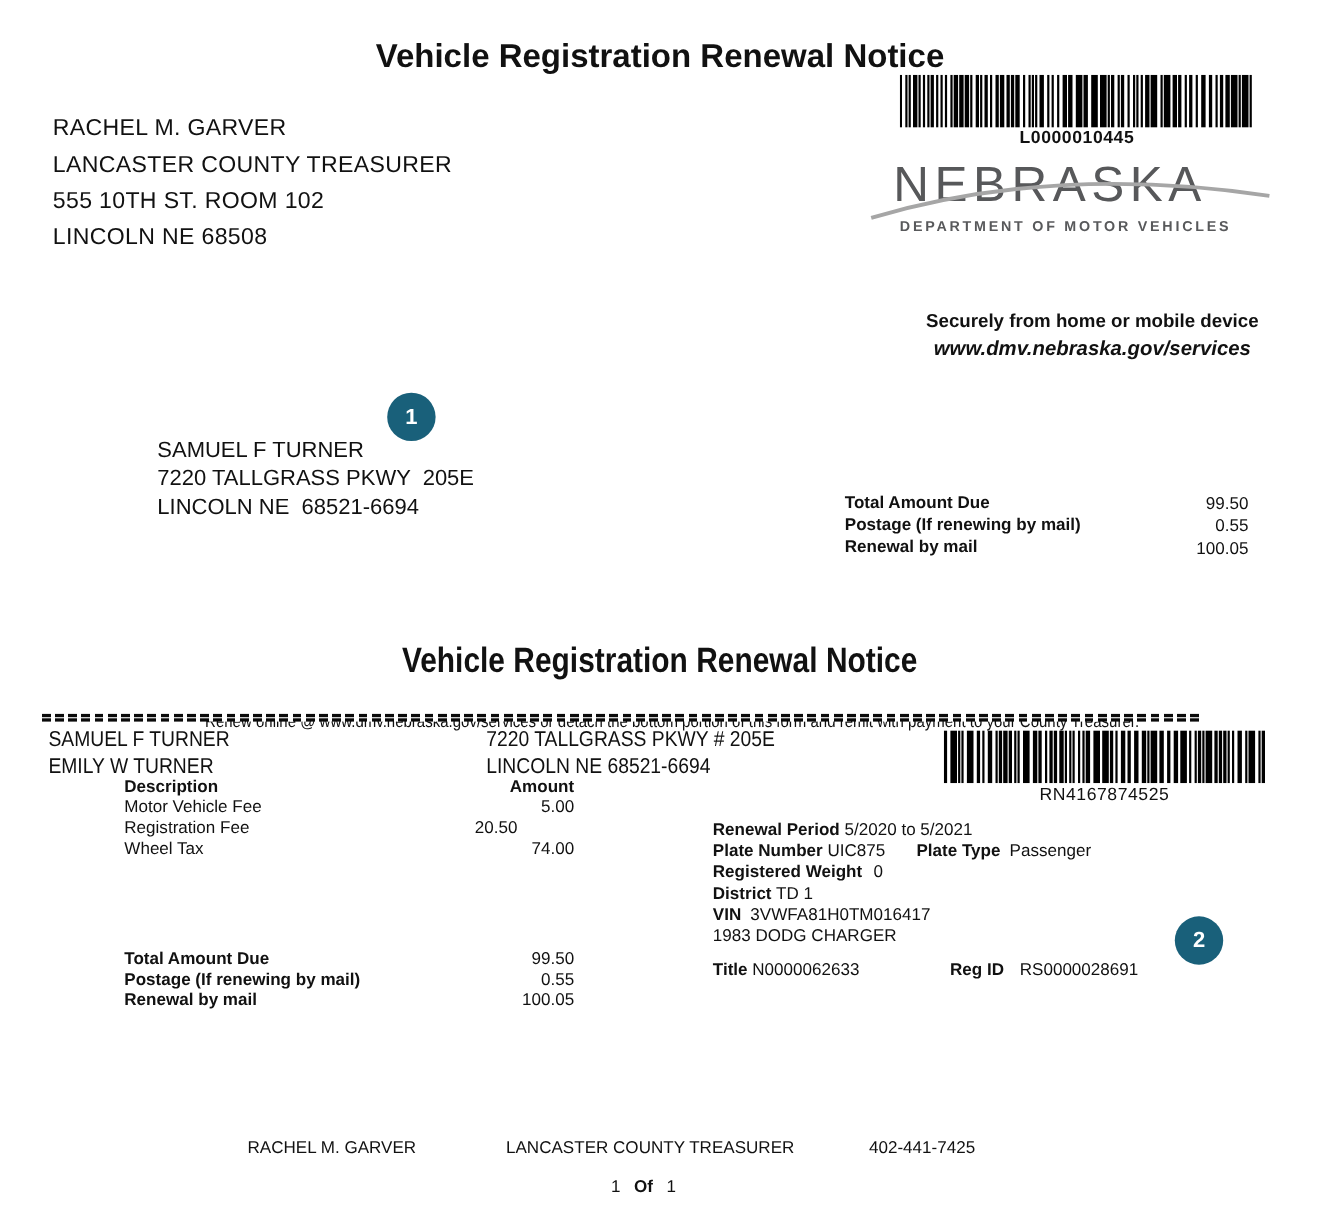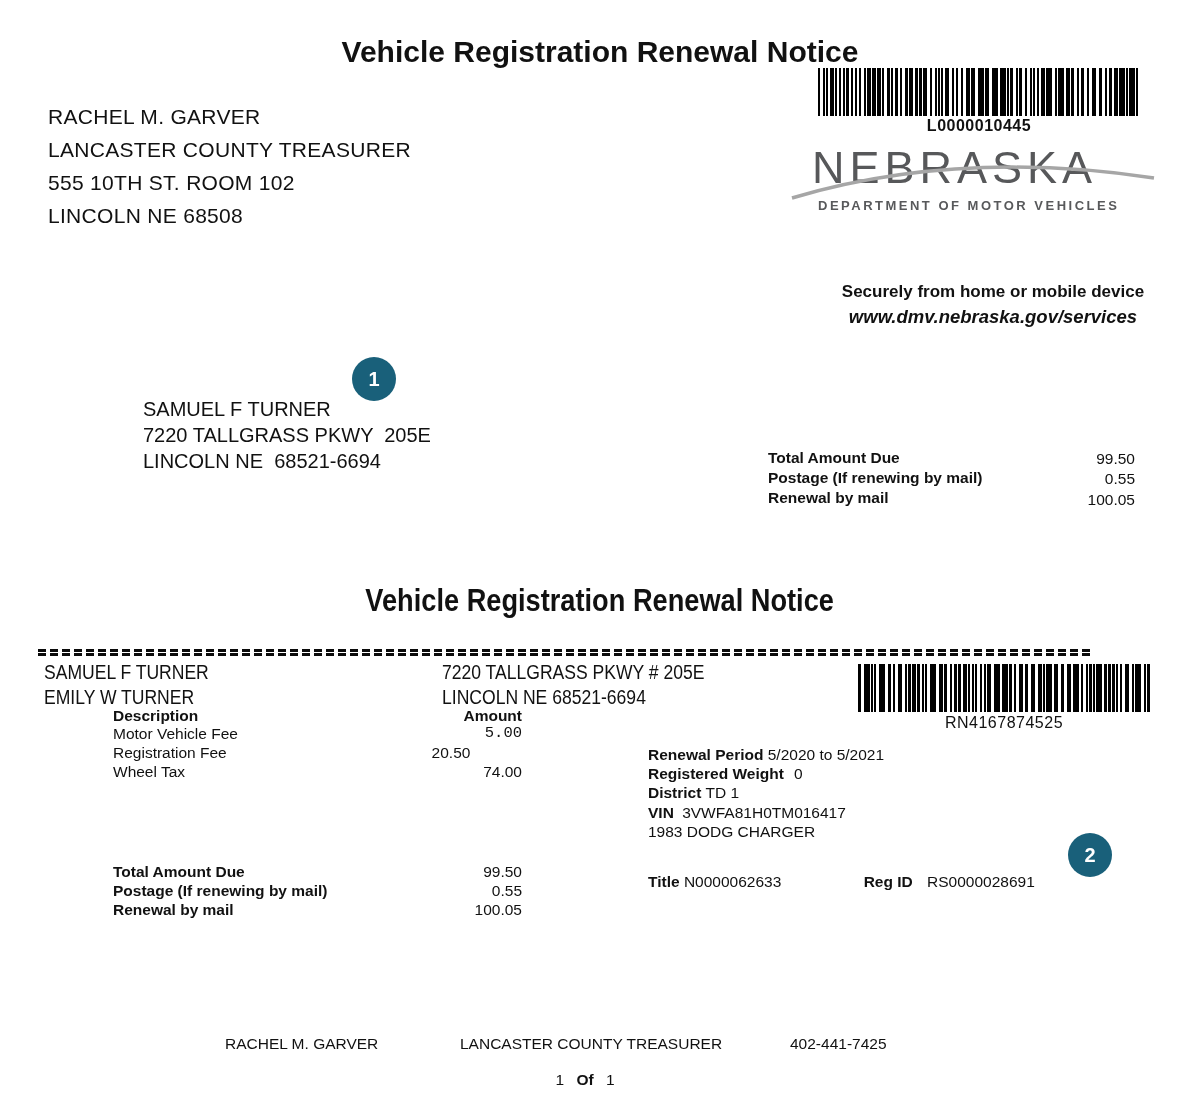--- a/index.html
+++ b/index.html
@@ -150,20 +150,23 @@
     <div class="abs tot-label" style="left:768px;top:468px;">Postage (If renewing by mail)</div>
     <div class="abs tot-val" style="left:1010px;top:469px;width:125px;">0.55</div>
     <div class="abs tot-label" style="left:768px;top:488px;">Renewal by mail</div>
     <div class="abs tot-val" style="left:1010px;top:490px;width:125px;">100.05</div>
   </div>
 
   <div class="abs center" style="top:563px;font-size:32px;">
     <span class="condC b">Vehicle Registration Renewal Notice</span>
   </div>
 
+  <div class="abs center" style="top:629px;font-size:15.5px;">
+    <span class="condC" style="transform:scaleX(0.88) translateX(12px);">Renew online @ www.dmv.nebraska.gov/services or detach the bottom portion of this form and remit with payment to your County Treasurer.</span>
+  </div>
 
   <div class="abs dashline" style="left:38px;top:649px;width:1054px;height:7px;"></div>
 
   <div class="abs owners" style="left:44px;top:660px;">
     <div><span class="cond">SAMUEL F TURNER</span></div>
     <div><span class="cond">EMILY W TURNER</span></div>
   </div>
   <div class="abs owners" style="left:442px;top:660px;">
     <div><span class="cond">7220 TALLGRASS PKWY # 205E</span></div>
     <div><span class="cond">LINCOLN NE 68521-6694</span></div>
@@ -227,31 +230,37 @@
       <i style="left:286px;width:2px"></i>
       <i style="left:289px;width:4px"></i>
     </div>
   <div class="abs bc-text" style="left:858px;top:714px;width:292px;text-align:center;">RN4167874525</div>
 
   <div>
     <div class="abs small b" style="left:113px;top:706px;">Description</div>
     <div class="abs small b" style="left:380px;top:706px;width:142px;text-align:right;">Amount</div>
 
     <div class="abs small" style="left:113px;top:724px;">Motor Vehicle Fee</div>
-    <div class="abs small" style="left:380px;top:724px;width:142px;text-align:right;font-family:Liberation Mono, monospace;">5.00</div>
+    <div class="abs small" style="left:380px;top:724px;width:142px;text-align:right;">5.00</div>
     <div class="abs small" style="left:113px;top:743px;">Registration Fee</div>
     <div class="abs small" style="left:380px;top:743px;width:142px;text-align:center;">20.50</div>
     <div class="abs small" style="left:113px;top:762px;">Wheel Tax</div>
     <div class="abs small" style="left:380px;top:762px;width:142px;text-align:right;">74.00</div>
   </div>
 
   <div class="abs small" style="left:648px;top:745px;line-height:19.2px;">
     <div>
       <span class="detail-label">Renewal Period</span>
       <span>5/2020 to 5/2021</span>
+    </div>
+    <div>
+      <span class="detail-label">Plate Number</span>
+      <span>UIC875</span>
+      <span class="detail-label" style="margin-left:24px;">Plate Type</span>
+      <span style="margin-left:4px;">Passenger</span>
     </div>
     <div>
       <span class="detail-label">Registered Weight</span>
       <span style="margin-left:6px;">0</span>
     </div>
     <div>
       <span class="detail-label">District</span>
       <span>TD 1</span>
     </div>
     <div>

